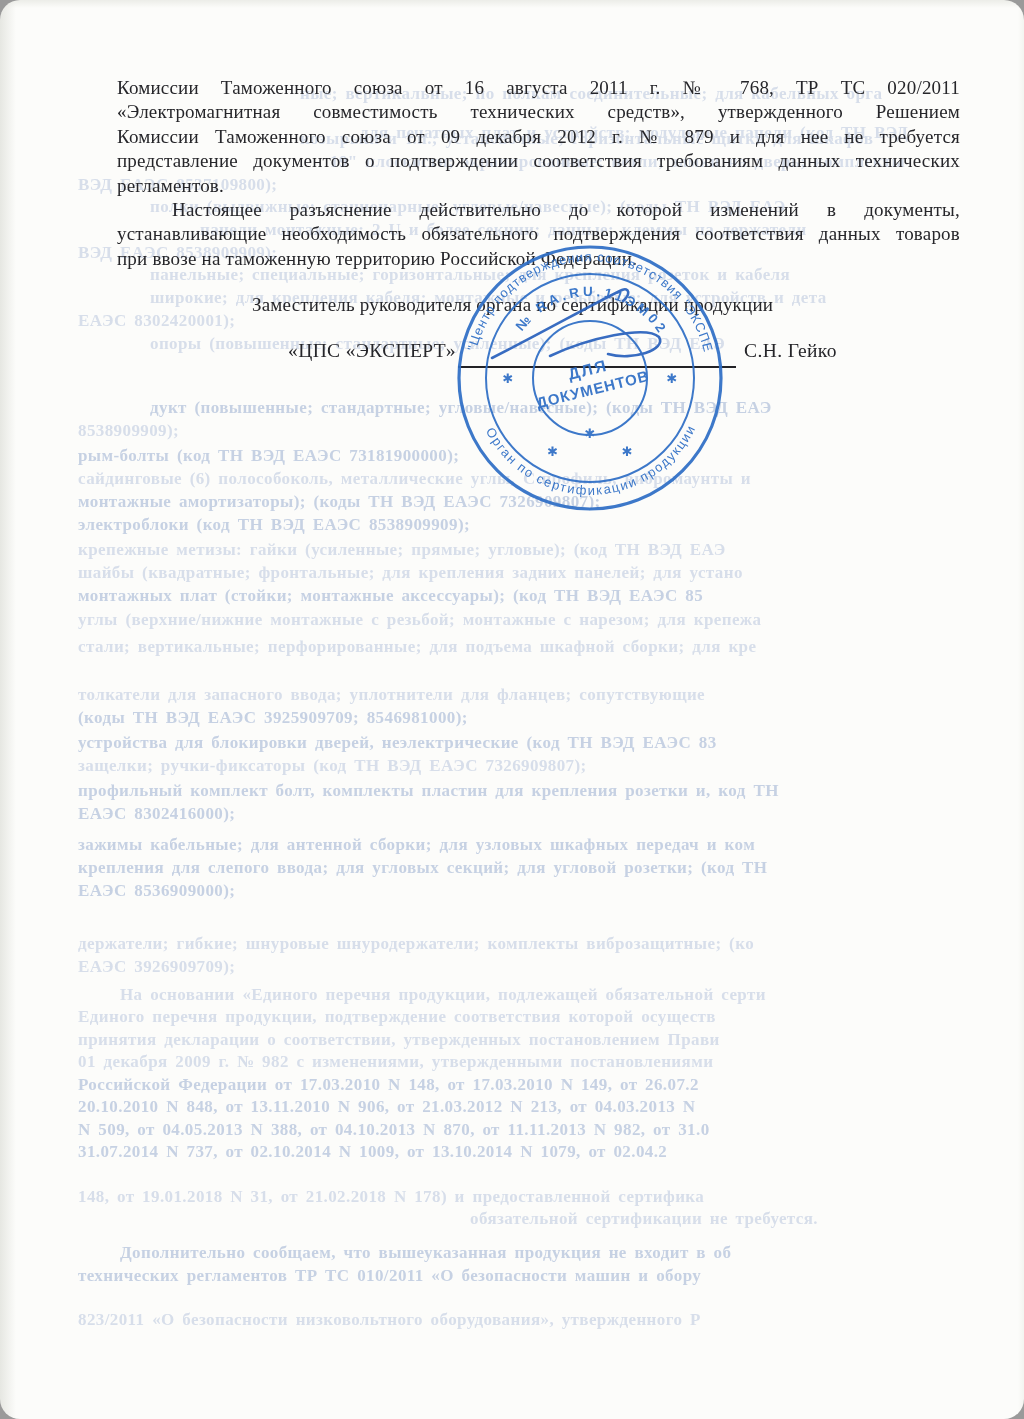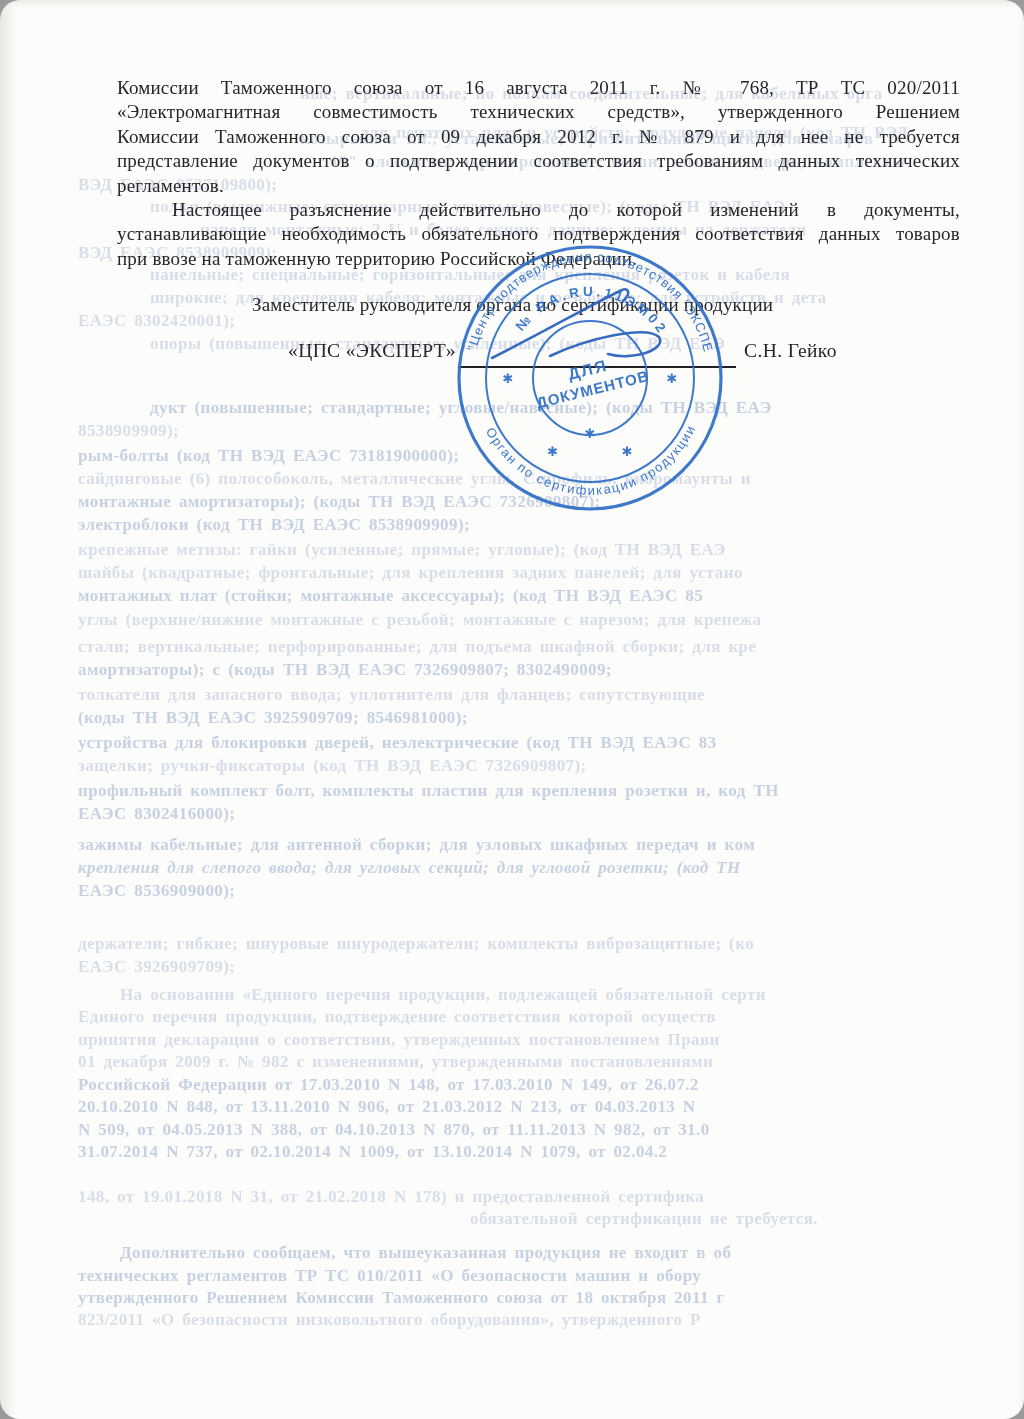--- a/index.html
+++ b/index.html
@@ -62,45 +62,43 @@
       <div class="bleed-line" style="left: 78px; top: 421px;">8538909909);</div>
       <div class="bleed-line strong" style="left: 78px; top: 446px;">рым-болты (код ТН ВЭД ЕАЭС 73181900000);</div>
       <div class="bleed-line" style="left: 78px; top: 469px;">сайдинговые (6) полособоколь, металлические углы, С-профиль, вибромаунты и</div>
       <div class="bleed-line strong" style="left: 78px; top: 492px;">монтажные амортизаторы); (коды ТН ВЭД ЕАЭС 7326909807);</div>
       <div class="bleed-line strong" style="left: 78px; top: 515px;">электроблоки (код ТН ВЭД ЕАЭС 8538909909);</div>
       <div class="bleed-line" style="left: 78px; top: 540px;">крепежные метизы: гайки (усиленные; прямые; угловые); (код ТН ВЭД ЕАЭ</div>
       <div class="bleed-line" style="left: 78px; top: 563px;">шайбы (квадратные; фронтальные; для крепления задних панелей; для устано</div>
       <div class="bleed-line strong" style="left: 78px; top: 586px;">монтажных плат (стойки; монтажные аксессуары); (код ТН ВЭД ЕАЭС 85</div>
       <div class="bleed-line" style="left: 78px; top: 610px;">углы (верхние/нижние монтажные с резьбой; монтажные с нарезом; для крепежа</div>
       <div class="bleed-line" style="left: 78px; top: 637px;">стали; вертикальные; перфорированные; для подъема шкафной сборки; для кре</div>
-      <div class="bleed-line strong" style="left: 78px; top: 660px;">амортизаторы); с (коды ТН ВЭД ЕАЭС 7326909807; 8302490009;</div>
       <div class="bleed-line" style="left: 78px; top: 685px;">толкатели для запасного ввода; уплотнители для фланцев; сопутствующие</div>
       <div class="bleed-line strong" style="left: 78px; top: 708px;">(коды ТН ВЭД ЕАЭС 3925909709; 8546981000);</div>
       <div class="bleed-line strong" style="left: 78px; top: 733px;">устройства для блокировки дверей, неэлектрические (код ТН ВЭД ЕАЭС 83</div>
       <div class="bleed-line" style="left: 78px; top: 756px;">защелки; ручки-фиксаторы (код ТН ВЭД ЕАЭС 7326909807);</div>
       <div class="bleed-line strong" style="left: 78px; top: 781px;">профильный комплект болт, комплекты пластин для крепления розетки и, код ТН</div>
       <div class="bleed-line strong" style="left: 78px; top: 804px;">ЕАЭС 8302416000);</div>
       <div class="bleed-line strong" style="left: 78px; top: 835px;">зажимы кабельные; для антенной сборки; для узловых шкафных передач и ком</div>
-      <div class="bleed-line strong" style="left: 78px; top: 858px; font-style: italic;">крепления для слепого ввода; для угловых секций; для угловой розетки; (код ТН</div>
+      <div class="bleed-line strong" style="left: 78px; top: 858px;">крепления для слепого ввода; для угловых секций; для угловой розетки; (код ТН</div>
       <div class="bleed-line strong" style="left: 78px; top: 881px;">ЕАЭС 8536909000);</div>
       <div class="bleed-line" style="left: 78px; top: 934px;">держатели; гибкие; шнуровые шнуродержатели; комплекты виброзащитные; (ко</div>
       <div class="bleed-line" style="left: 78px; top: 957px;">ЕАЭС 3926909709);</div>
       <div class="bleed-line" style="left: 120px; top: 985px;">На основании «Единого перечня продукции, подлежащей обязательной серти</div>
       <div class="bleed-line" style="left: 78px; top: 1007px;">Единого перечня продукции, подтверждение соответствия которой осуществ</div>
       <div class="bleed-line" style="left: 78px; top: 1030px;">принятия декларации о соответствии, утвержденных постановлением Прави</div>
       <div class="bleed-line" style="left: 78px; top: 1052px;">01 декабря 2009 г. № 982 с изменениями, утвержденными постановлениями</div>
       <div class="bleed-line strong" style="left: 78px; top: 1075px;">Российской Федерации от 17.03.2010 N 148, от 17.03.2010 N 149, от 26.07.2</div>
       <div class="bleed-line strong" style="left: 78px; top: 1097px;">20.10.2010 N 848, от 13.11.2010 N 906, от 21.03.2012 N 213, от 04.03.2013 N</div>
       <div class="bleed-line strong" style="left: 78px; top: 1120px;">N 509, от 04.05.2013 N 388, от 04.10.2013 N 870, от 11.11.2013 N 982, от 31.0</div>
       <div class="bleed-line strong" style="left: 78px; top: 1142px;">31.07.2014 N 737, от 02.10.2014 N 1009, от 13.10.2014 N 1079, от 02.04.2</div>
       <div class="bleed-line" style="left: 78px; top: 1187px;">148, от 19.01.2018 N 31, от 21.02.2018 N 178) и предоставленной сертифика</div>
       <div class="bleed-line" style="left: 470px; top: 1209px;">обязательной сертификации не требуется.</div>
       <div class="bleed-line strong" style="left: 120px; top: 1243px;">Дополнительно сообщаем, что вышеуказанная продукция не входит в об</div>
       <div class="bleed-line strong" style="left: 78px; top: 1266px;">технических регламентов ТР ТС 010/2011 «О безопасности машин и обору</div>
-      <div class="bleed-line strong" style="left: 78px; top: 1288px;">утвержденного Решением Комиссии Таможенного союза от 18 октября 2011 г</div>
       <div class="bleed-line" style="left: 78px; top: 1310px;">823/2011 «О безопасности низковольтного оборудования», утвержденного Р</div>
     </div>
 
   <div class="ink-layer">
 
     <div class="body-text">
       <div>
           <div class="jline">Комиссии Таможенного союза от 16 августа 2011 г. № 768, ТР ТС 020/2011</div>
           <div class="jline">«Электромагнитная совместимость технических средств», утвержденного Решением</div>
           <div class="jline">Комиссии Таможенного союза от 09 декабря 2012 г. № 879 и для нее не требуется</div>

